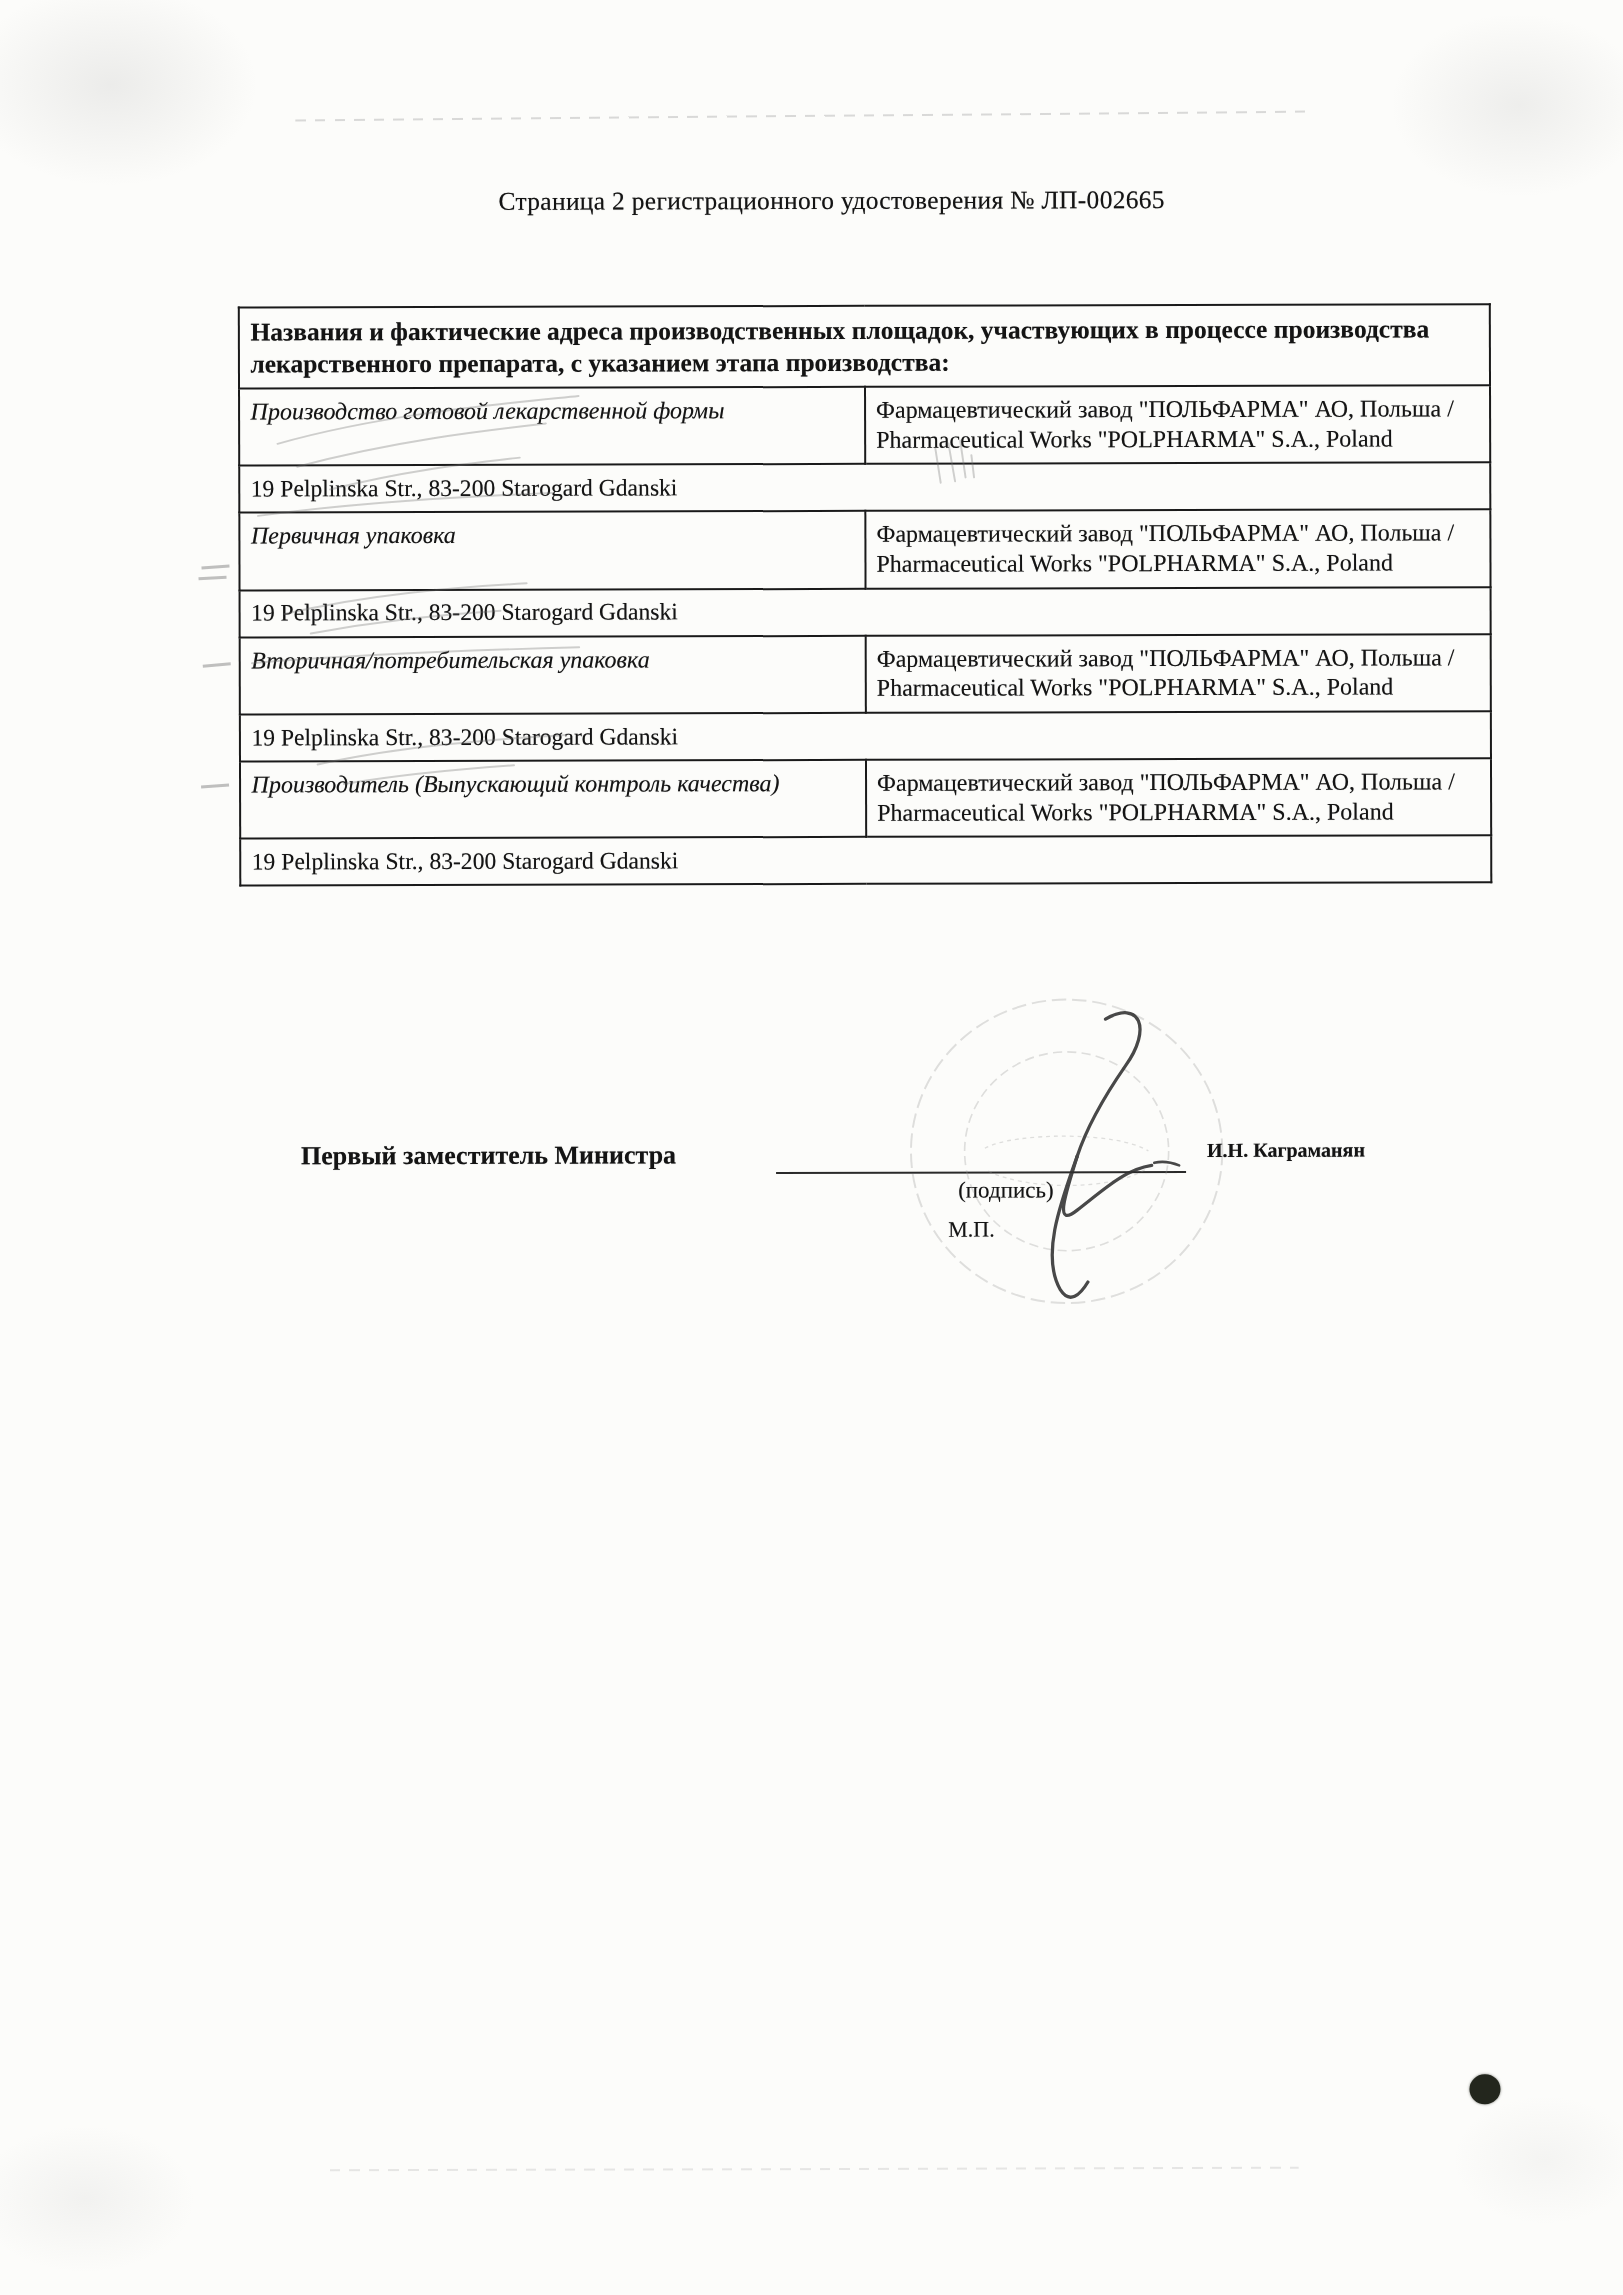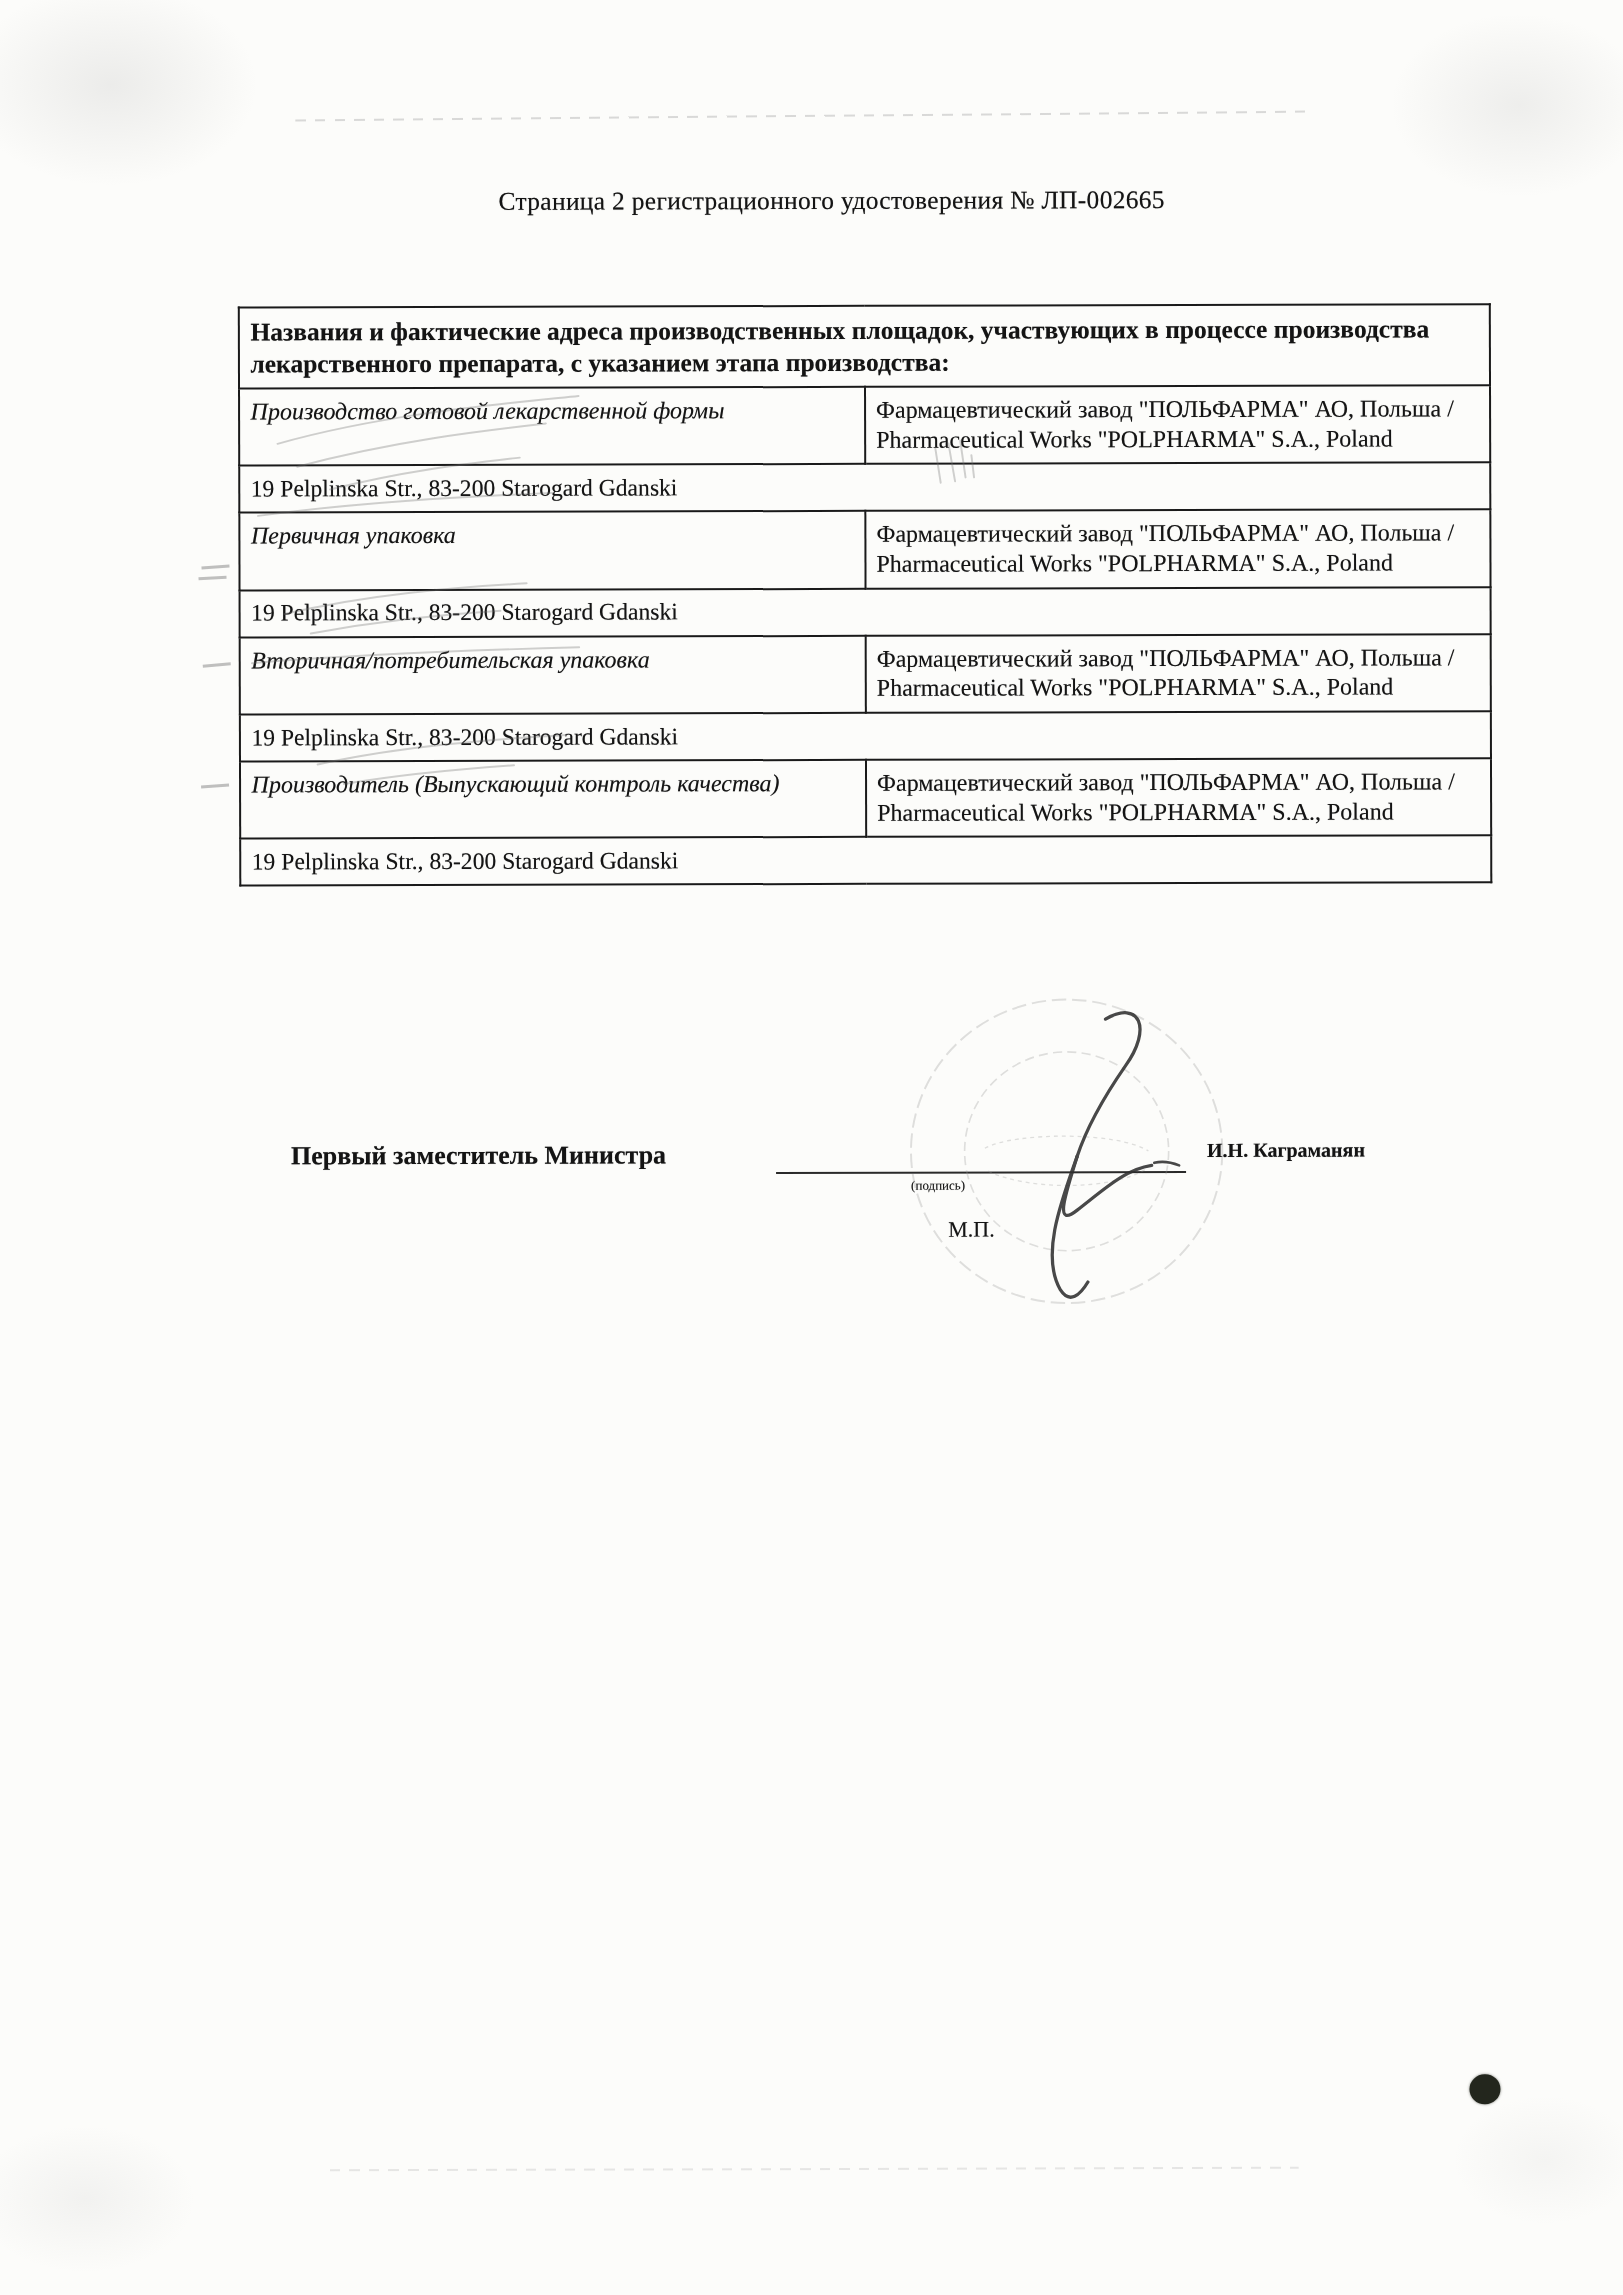--- a/index.html
+++ b/index.html
@@ -72,38 +72,38 @@
   td.address-cell { font-size: 23.6px; padding: 5.2px 10.5px; }
 
   .pen-overlay, .sig-overlay {
     position: absolute;
     pointer-events: none;
   }
   .pen-overlay { left: 240px; top: 305px; }
 
   .sig-title {
     position: absolute;
-    left: 291px;
+    left: 301px;
     top: 1140px;
     font-weight: bold;
     font-size: 26px;
     text-shadow: 0 0 0.7px rgba(20,20,20,.5);
   }
   .sig-line {
     position: absolute;
     left: 776px;
     top: 1172px;
     width: 410px;
     border-top: 2px solid #2a2a2a;
   }
   .sig-caption {
     position: absolute;
-    left: 911px;
+    left: 958px;
     top: 1178px;
-    font-size: 13px;
+    font-size: 23px;
     text-shadow: 0 0 0.7px rgba(20,20,20,.4);
     font-family: Liberation Serif, serif;
   }
   .sig-name {
     position: absolute;
     left: 1207px;
     top: 1140px;
     font-weight: bold;
     font-size: 20px;
     text-shadow: 0 0 0.7px rgba(20,20,20,.5);

